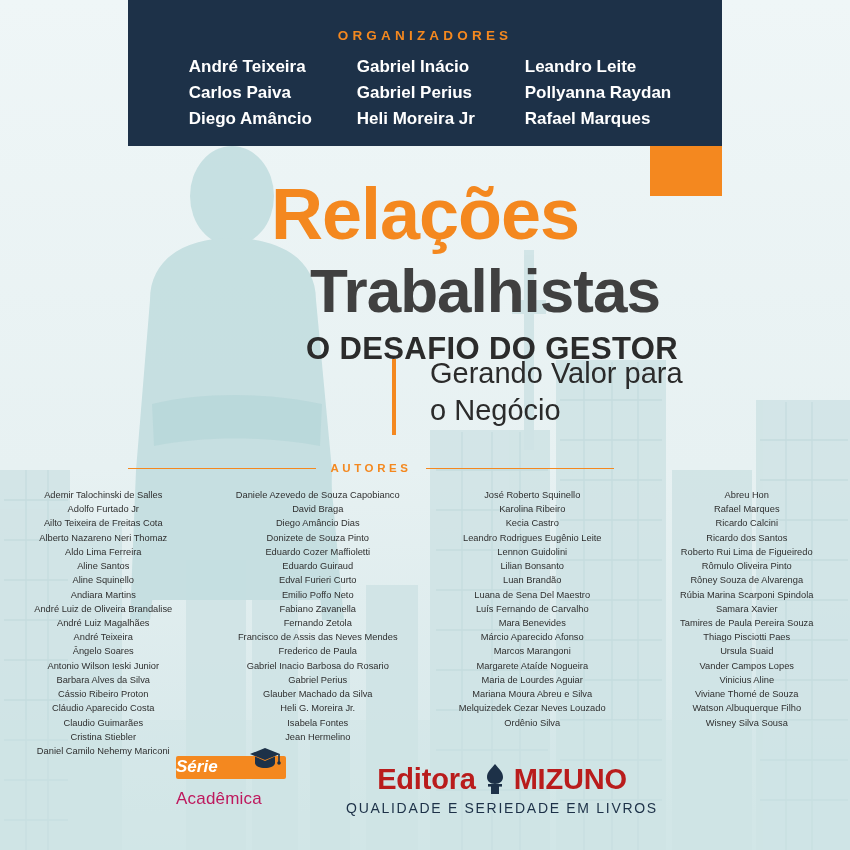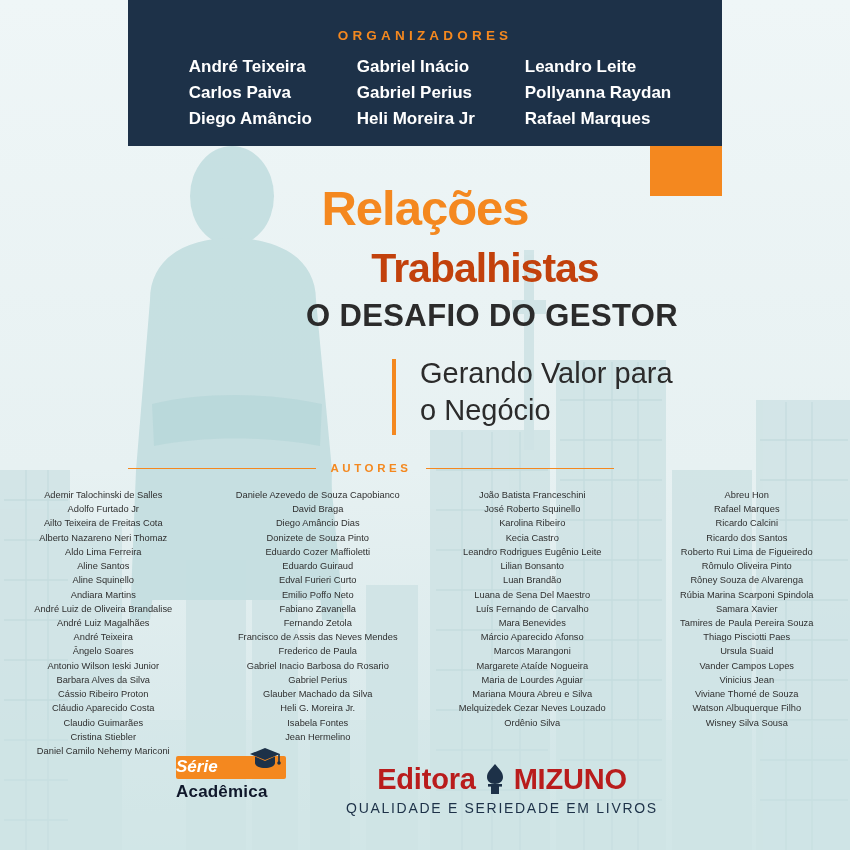--- a/index.html
+++ b/index.html
@@ -85,31 +85,31 @@
   
   .title-block {
     position: absolute;
     left: 0;
     top: 170px;
     width: 850px;
     z-index: 5;
     text-align: center;
   }
   .title-1 {
-    font-size: 49px;
+    font-size: 72px;
     font-weight: bold;
     color: #f4881f;
     letter-spacing: -1px;
     line-height: 1.0;
-    margin: 14px;
+    margin: 8px;
   }
   .title-2 {
-    font-size: 41px;
-    font-weight: bold;
-    color: #c2410c;
+    font-size: 62px;
+    font-weight: bold;
+    color: #404040;
     letter-spacing: -1px;
     line-height: 1.05;
     margin: 6px 0 0 0;
     padding-left: 120px;
   }
   .subtitle {
     font-size: 31px;
     font-weight: bold;
     color: #2b2b2b;
     letter-spacing: 0.4px;
@@ -117,21 +117,21 @@
     padding-left: 126px;
   }
   
   .sec-sub {
     position: absolute;
     left: 392px;
     top: 355px;
     z-index: 5;
     display: flex;
     align-items: flex-start;
-    gap: 24px;
+    gap: 34px;
   }
   .sec-rule {
     width: 4px;
     height: 76px;
     background: #f4881f;
     margin-top: 4px;
   }
   .sec-text {
     font-size: 29px;
     color: #2b2b2b;
@@ -195,25 +195,25 @@
     background: #f4881f;
     color: #ffffff;
     font-size: 17px;
     font-style: italic;
     font-weight: bold;
     padding: 1px 0 2px 0;
     border-radius: 2px;
     position: relative;
   }
   .serie-bottom {
-    color: #0f172a;
+    color: #be185d;
     font-size: 17px;
-    font-weight: bold;
+    font-weight: normal;
     letter-spacing: 0.2px;
-    margin-top: 3px;
+    margin-top: 10px;
   }
   .grad-cap {
     position: absolute;
     right: 4px;
     top: -11px;
   }
   .publisher {
     position: absolute;
     left: 322px;
     top: 762px;
@@ -375,25 +375,25 @@
       <div class="aut-name">Francisco de Assis das Neves Mendes</div>
       <div class="aut-name">Frederico de Paula</div>
       <div class="aut-name">Gabriel Inacio Barbosa do Rosario</div>
       <div class="aut-name">Gabriel Perius</div>
       <div class="aut-name">Glauber Machado da Silva</div>
       <div class="aut-name">Heli G. Moreira Jr.</div>
       <div class="aut-name">Isabela Fontes</div>
       <div class="aut-name">Jean Hermelino</div>
     </div>
     <div class="aut-col">
-      <div class="aut-name">João Batista Franceschini</div>
       <div class="aut-name">José Roberto Squinello</div>
       <div class="aut-name">Karolina Ribeiro</div>
       <div class="aut-name">Kecia Castro</div>
       <div class="aut-name">Leandro Rodrigues Eugênio Leite</div>
+      <div class="aut-name">Lennon Guidolini</div>
       <div class="aut-name">Lilian Bonsanto</div>
       <div class="aut-name">Luan Brandão</div>
       <div class="aut-name">Luana de Sena Del Maestro</div>
       <div class="aut-name">Luís Fernando de Carvalho</div>
       <div class="aut-name">Mara Benevides</div>
       <div class="aut-name">Márcio Aparecido Afonso</div>
       <div class="aut-name">Marcos Marangoni</div>
       <div class="aut-name">Margarete Ataíde Nogueira</div>
       <div class="aut-name">Maria de Lourdes Aguiar</div>
       <div class="aut-name">Mariana Moura Abreu e Silva</div>
@@ -407,21 +407,21 @@
       <div class="aut-name">Ricardo dos Santos</div>
       <div class="aut-name">Roberto Rui Lima de Figueiredo</div>
       <div class="aut-name">Rômulo Oliveira Pinto</div>
       <div class="aut-name">Rôney Souza de Alvarenga</div>
       <div class="aut-name">Rúbia Marina Scarponi Spindola</div>
       <div class="aut-name">Samara Xavier</div>
       <div class="aut-name">Tamires de Paula Pereira Souza</div>
       <div class="aut-name">Thiago Pisciotti Paes</div>
       <div class="aut-name">Ursula Suaid</div>
       <div class="aut-name">Vander Campos Lopes</div>
-      <div class="aut-name">Vinicius Jean</div>
+      <div class="aut-name">Vinicius Aline</div>
       <div class="aut-name">Viviane Thomé de Souza</div>
       <div class="aut-name">Watson Albuquerque Filho</div>
       <div class="aut-name">Wisney Silva Sousa</div>
     </div>
   </div>
 
   <div class="serie-badge">
     <div class="serie-top">
       <span>Série</span>
       <svg class="grad-cap" width="34" height="26" viewBox="0 0 34 26">

